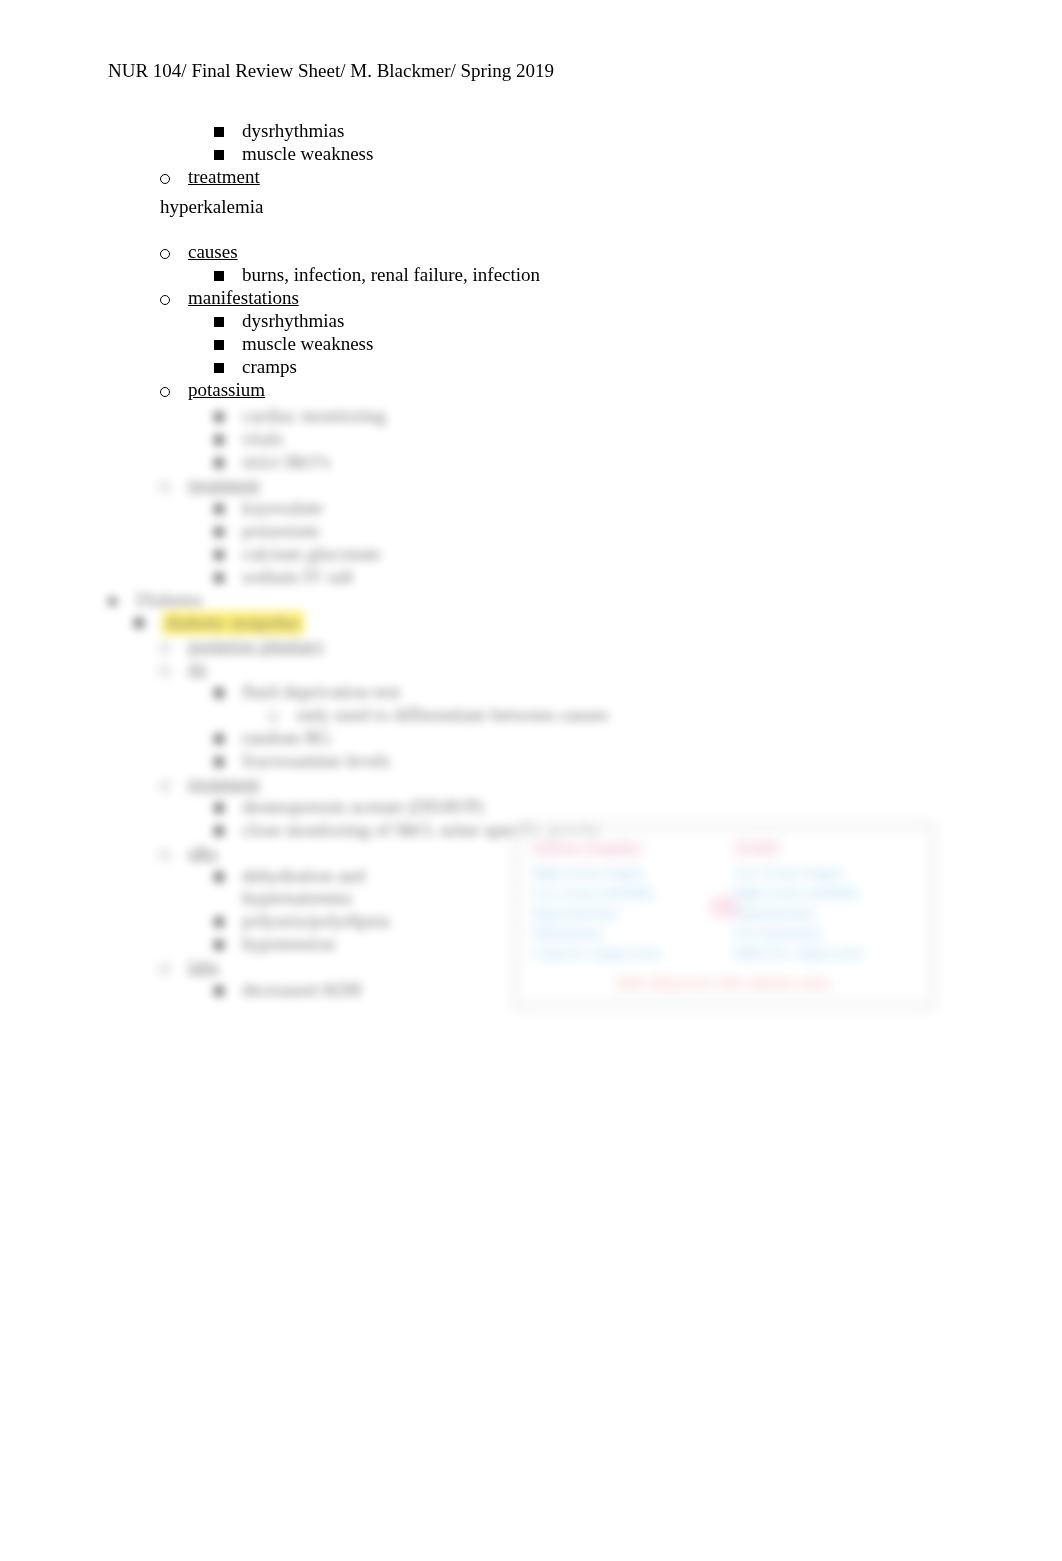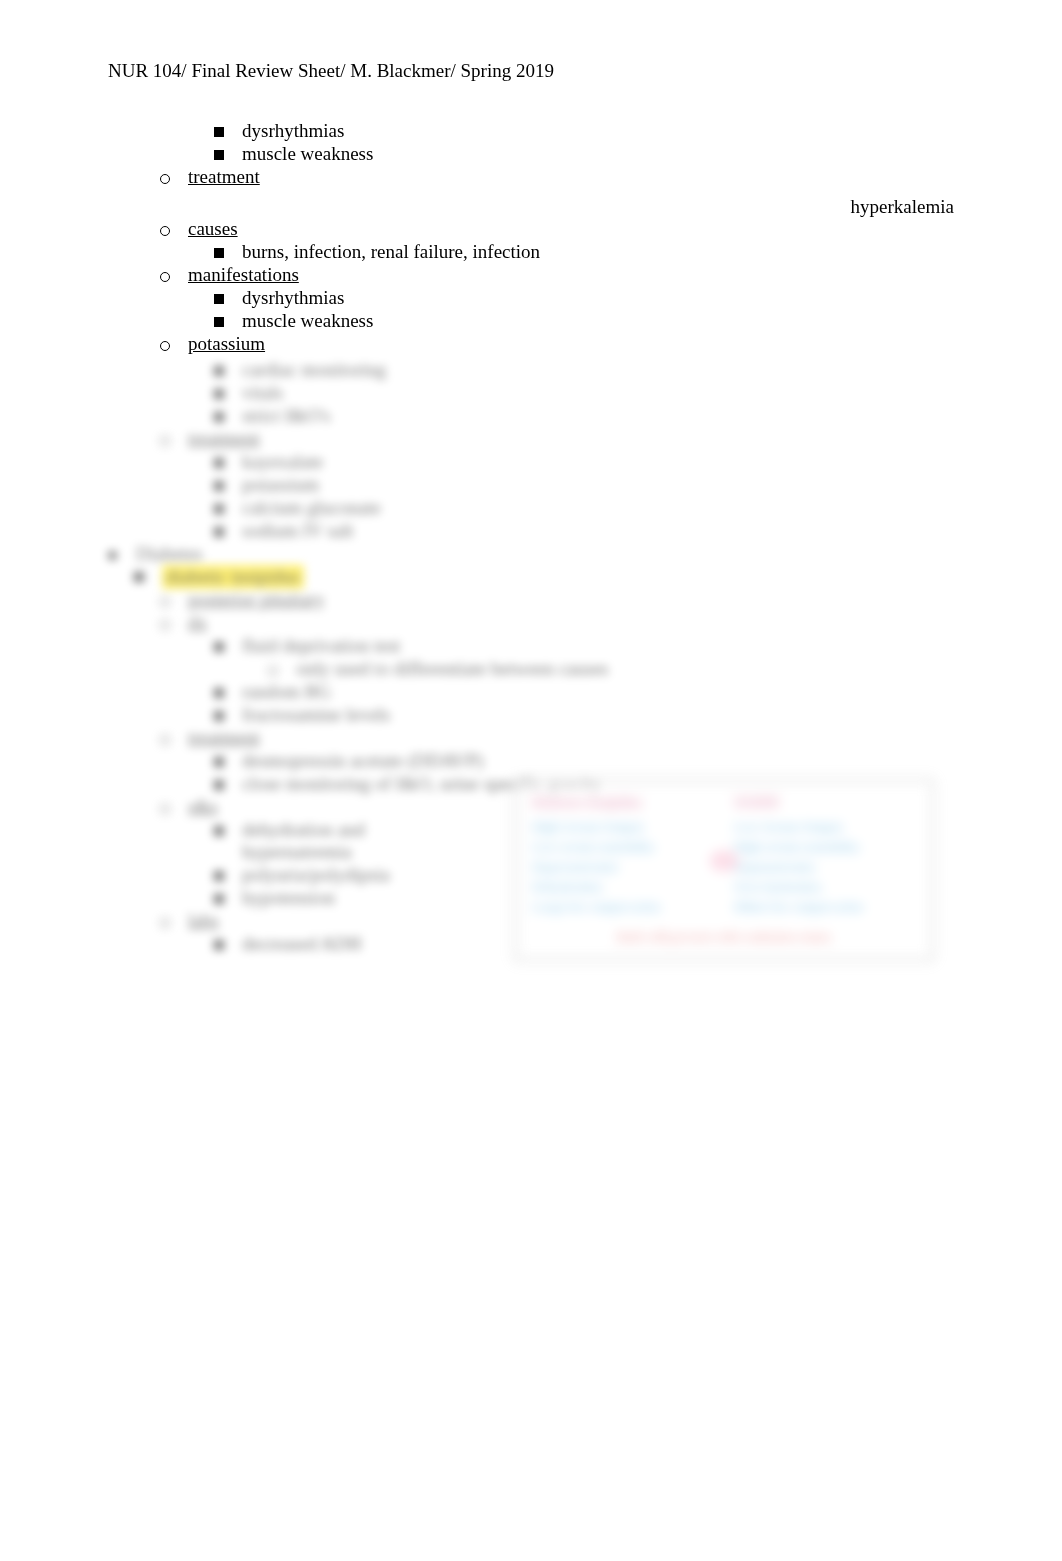--- a/index.html
+++ b/index.html
@@ -73,23 +73,22 @@
       left: 160px;
       top: 8px;
       width: 8px;
       height: 8px;
       border: 1.5px solid #000;
       border-radius: 50%;
       background: #fff;
     }
     .h-item {
       margin-top: 8px;
-      margin-bottom: 0;
+      margin-bottom: 23px;
       padding-left: 52px;
-      text-align: right;
     }
     .blurred-section {
       filter: blur(5px);
       opacity: 0.55;
       margin-top: 4px;
     }
     .highlight-yellow {
       background: #ffe400;
       display: inline-block;
       padding: 1px 4px;
@@ -201,20 +200,21 @@
 <ul class="level-3">
   <li>burns, infection, renal failure, infection</li>
 </ul>
 
 <ul class="level-2">
   <li>manifestations</li>
 </ul>
 <ul class="level-3">
   <li>dysrhythmias</li>
   <li>muscle weakness</li>
+  <li>cramps</li>
 </ul>
 
 <ul class="level-2">
   <li>potassium</li>
 </ul>
 
 <div class="blurred-wrap">
 <div class="blurred-section">
 
   <ul class="level-3">

